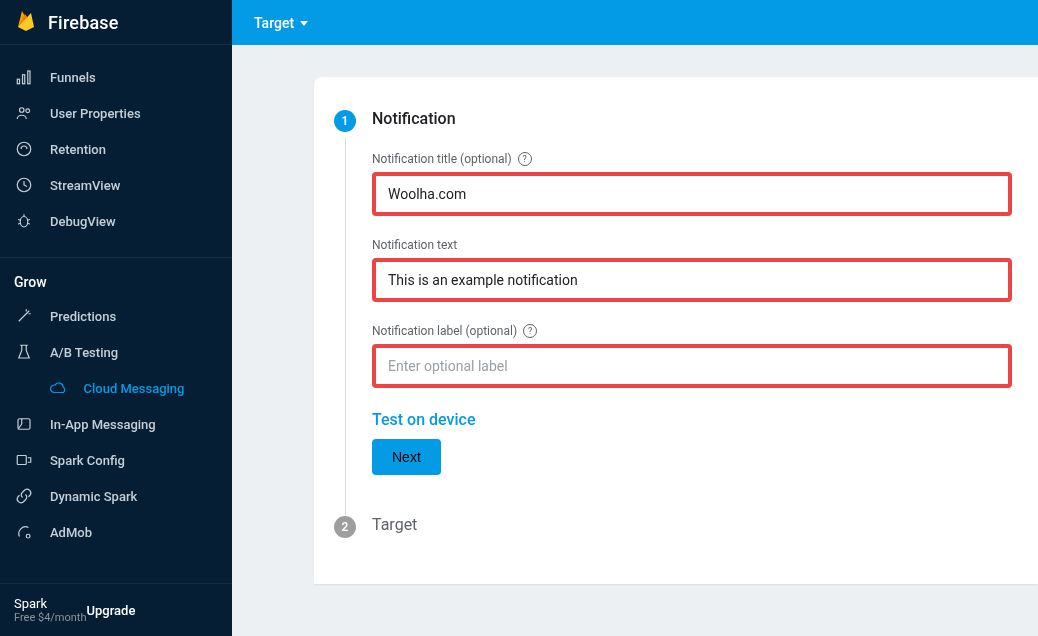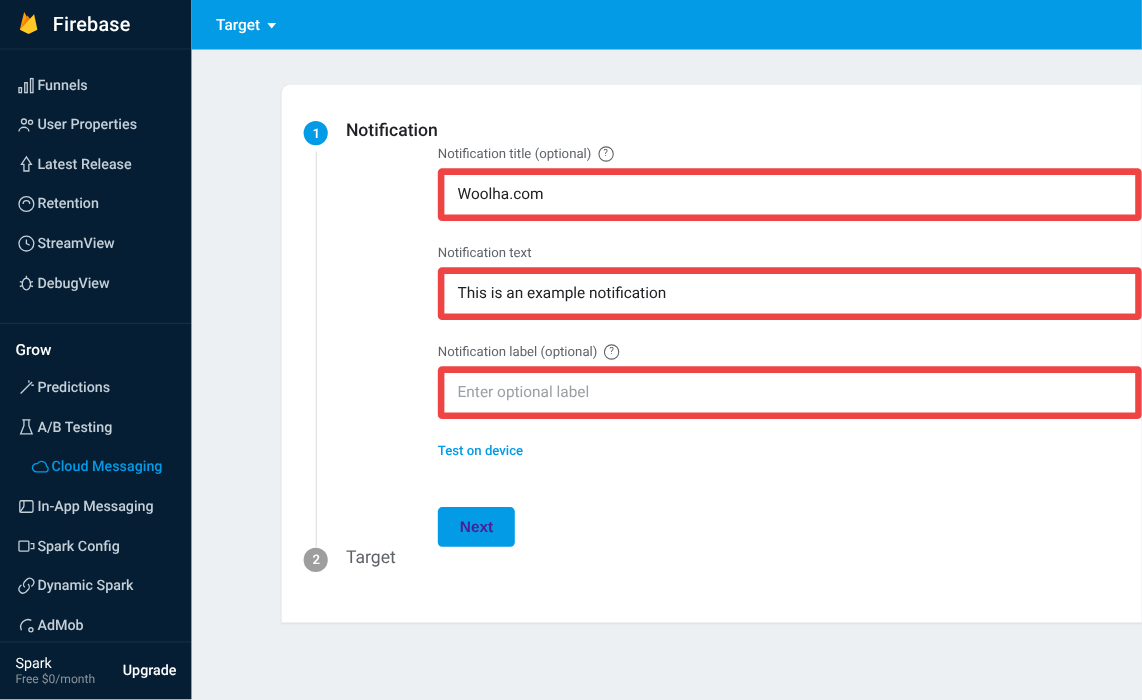--- a/index.html
+++ b/index.html
@@ -8,59 +8,59 @@
   
   .sidebar { width: 232px; background: #051e34; color: #fff; display: flex; flex-direction: column; }
   .brand { display: flex; align-items: center; gap: 10px; height: 45px; padding: 0 14px; border-bottom: 1px solid rgba(255,255,255,0.07);}
   .brand svg { width: 24px; height: 24px; }
   .brand-text { font-size: 18px; font-weight: 500; letter-spacing: .2px; }
   
   .nav { flex: 1; overflow-y: auto; }
   .nav::-webkit-scrollbar { width: 6px; }
   .nav::-webkit-scrollbar-thumb { background: #2c3a49; border-radius: 3px; }
   
-  .nav-item { display: flex; align-items: center; gap: 0; padding: 8px 14px; font-size: 13px; font-weight: 500; color: #c5cfd7; cursor: pointer; min-height: 32px; }
+  .nav-item { display: flex; align-items: center; gap: 16px; padding: 8px 14px; font-size: 13px; font-weight: 500; color: #c5cfd7; cursor: pointer; min-height: 32px; }
   .nav-item.active { color: #039be5; justify-content: center; }
   .nav-item .icon { width: 20px; height: 20px; display:flex; align-items:center; justify-content:center; flex-shrink:0; }
   .nav-item .icon svg { width: 18px; height: 18px; stroke: currentColor; fill: none; stroke-width:1.6; }
   
   .section { border-top: 1px solid rgba(255,255,255,0.07); padding: 16px 0 4px; margin-top:18px;}
   .section-title { font-size: 14px; font-weight: 500; color: #fff; padding: 0 14px 8px; }
   
-  .plan { border-top: 1px solid rgba(255,255,255,0.07); display:flex; align-items:center; justify-content:space-between; padding: 12px 14px; }
+  .plan { border-top: 1px solid rgba(255,255,255,0.07); display:flex; align-items:center; padding: 12px 14px; }
   .plan-name { font-size: 13px; color:#fff; }
   .plan-price { font-size: 11px; color: #8c949b; }
   .upgrade { font-size: 13px; font-weight: 500; color:#fff; }
   
   .main { flex: 1; display:flex; flex-direction: column; }
   .topbar { height: 45px; background:#039be5; display:flex; align-items:center; padding: 0 22px; gap:6px; color:#fff; font-size:14px; font-weight:500;}
   .topbar .chev { width:0; height:0; border-left:4px solid transparent; border-right:4px solid transparent; border-top:5px solid #fff; margin-top:2px;}
   
   .content { flex:1; overflow-y:auto; padding: 32px 0 0 82px; }
   .card { background:#fff; border-radius: 8px 0 0 0; box-shadow: 0 1px 2px rgba(0,0,0,0.07); padding: 32px 0 40px 20px; }
   
   .step { display:flex; gap:16px; }
   .step-num { width:22px; height:22px; border-radius:50%; font-size:12px; font-weight:600; display:flex; align-items:center; justify-content:center; flex-shrink:0; margin-top:1px;}
   .step-num.active { background:#039be5; color:#fff; }
   .step-num.inactive { background:#9e9e9e; color:#fff; }
   .step-title { font-size:16px; font-weight:500; color:#202124; }
   .step-title.inactive { color:#5f6368; font-weight:400; }
   
-  .step-body { display:flex; flex-direction:row; flex:1; }
+  .step-body { display:flex; flex-direction:column; flex:1; }
   .step-content { padding-top: 24px; }
   .connector-line { width:1px; background:#dadce0; flex:1; }
   
   .field-label { font-size: 12px; color:#5f6368; display:flex; align-items:flex-start; gap:6px; margin-bottom:6px; }
   .help { width:14px; height:14px; border:1.3px solid #5f6368; border-radius:50%; font-size:9px; display:flex; align-items:center; justify-content:center; color:#5f6368; }
-  .input { width: 640px; border:6px solid #ef4444; border-radius:4px; padding: 10px 12px; font-size:14px; color:#202124; font-family:inherit; }
+  .input { width: 640px; border:4px solid #ef4444; border-radius:4px; padding: 10px 12px; font-size:14px; color:#202124; font-family:inherit; }
   .input::placeholder { color:#9aa0a6; }
   .field { margin-bottom: 22px; }
   
-  .test-link { font-size:12px; font-weight:500; color:#039be5; display:block; margin: 12px 0 44px; }
-  .next-btn { background:#039be5; color:#4c1d95; font-size:14px; font-weight:700; border:none; border-radius:4px; padding: 10px 20px; cursor:pointer; }
+  .test-link { font-size:16px; font-weight:500; color:#039be5; display:block; margin: 12px 0 10px; }
+  .next-btn { background:#039be5; color:#000000; font-size:14px; font-weight:400; border:none; border-radius:4px; padding: 10px 20px; cursor:pointer; }
   
   .steps-container { display:flex; flex-direction:column; }
 </style>
 </head>
 <body>
 
 <div class="app">
   <aside class="sidebar">
     <div class="brand">
       <span>
@@ -90,28 +90,20 @@
               <circle cx="9" cy="8" r="3"></circle>
               <path d="M3 20c0-3 3-5 6-5s6 2 6 5"></path>
               <circle cx="17" cy="9" r="2.5"></circle>
             </svg>
           </span>
         <span>User Properties</span>
       </div>
       <div class="nav-item">
         <span class="icon">
             <svg viewBox="0 0 24 24">
-              <path d="M12 3 L18 12 L15 12 L15 20 L9 20 L9 12 L6 12 Z"></path>
-            </svg>
-          </span>
-        <span>Latest Release</span>
-      </div>
-      <div class="nav-item">
-        <span class="icon">
-            <svg viewBox="0 0 24 24">
               <circle cx="12" cy="12" r="9"></circle>
               <path d="M8 12 a4 4 0 0 1 8 0"></path>
             </svg>
           </span>
         <span>Retention</span>
       </div>
       <div class="nav-item">
         <span class="icon">
             <svg viewBox="0 0 24 24">
               <circle cx="12" cy="12" r="9"></circle>
@@ -189,21 +181,21 @@
                 <circle cx="17.5" cy="17.5" r="2.5"></circle>
               </svg>
             </span>
           <span>AdMob</span>
         </div>
       </div>
     </nav>
     <div class="plan">
       <div>
         <div class="plan-name">Spark</div>
-        <div class="plan-price">Free $0/month</div>
+        <div class="plan-price">Free $4/month</div>
       </div>
       <a class="upgrade">Upgrade</a>
     </div>
   </aside>
 
   <main class="main">
     <div class="topbar">
       <span>Target</span>
       <span class="chev"></span>
     </div>

